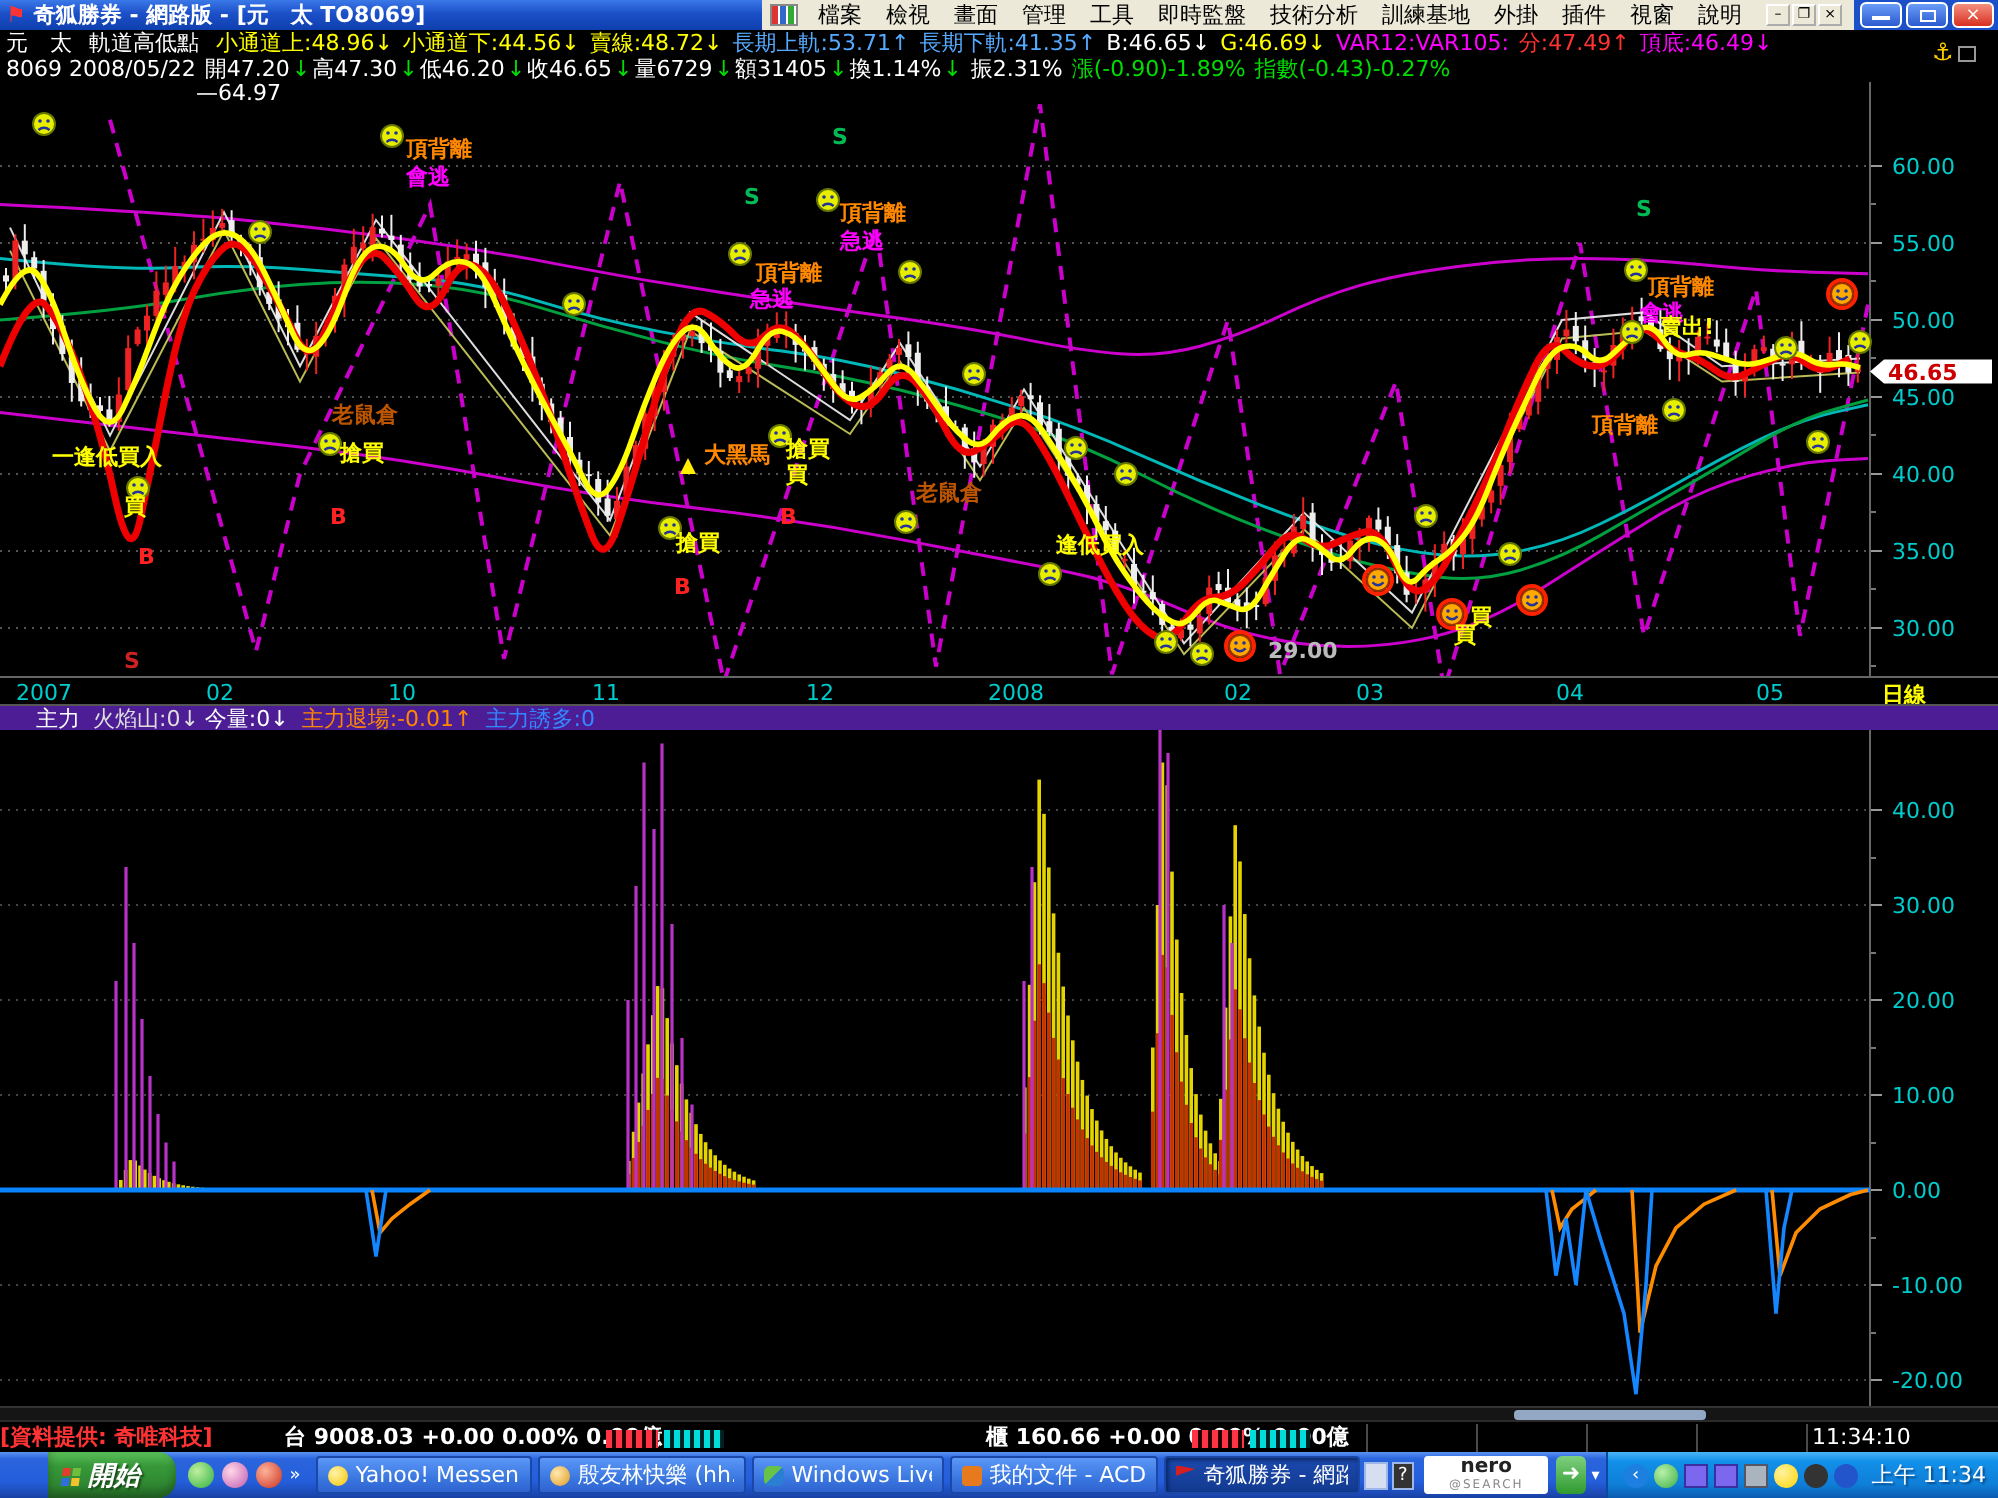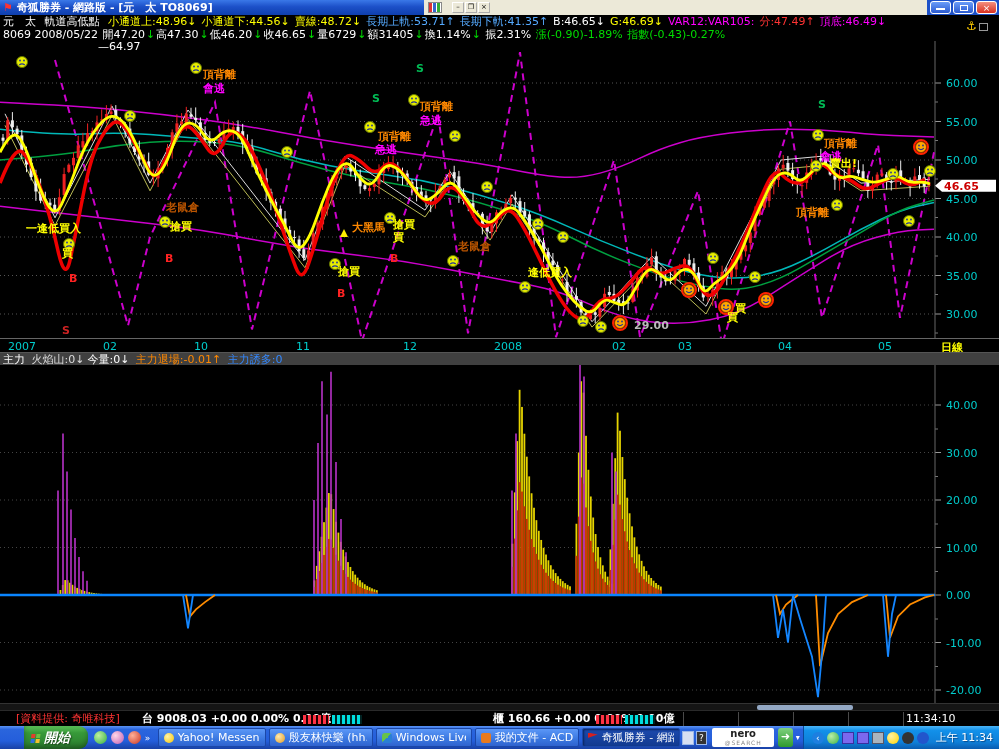--- a/index.html
+++ b/index.html
@@ -30,22 +30,22 @@
   
   .inforow { left:0; width:999px; height:13px; background:#000; white-space:nowrap; overflow:hidden;
     font-size:11px; line-height:13px; padding-left:3px; }
   #info1 { top:15px; } #info2 { top:28px; }
   .seg { display:inline; }
   
   #main-chart { left:0; top:41px; } #ind-chart { left:0; top:365px; }
   #xaxis-row { left:0; top:338px; width:999px; height:14px; background:#000; border-top:1px solid #666; }
   .xlab { position:absolute; top:1px; color:#00cccc; font-size:11px; }
   #period-label { position:absolute; top:1px; left:941px; color:#ffff00; font-size:11px; font-weight:bold; }
-  #ind-header { left:0; top:352px; width:999px; height:13px; background:#404040; border-top:1px solid #555;
-    font-size:11px; line-height:13px; padding-left:3px; white-space:nowrap; overflow:hidden;}
+  #ind-header { left:0; top:352px; width:999px; height:13px; background:#4c1d95; border-top:1px solid #555;
+    font-size:11px; line-height:13px; padding-left:18px; white-space:nowrap; overflow:hidden;}
   #anchor-ico { left:966px; top:20px; color:#ffcc00; font-size:12px; line-height:12px; }
   #corner-box { left:979px; top:23px; width:9px; height:8px; border:1px solid #999; }
   
   #hscroll { left:0; top:703px; width:999px; height:7px; background:#151515; border-top:1px solid #333; }
   #hthumb { position:absolute; left:757px; top:1px; width:96px; height:5px; background:#93a8c4; border-radius:2px; }
   
   #statusbar { left:0; top:710px; width:999px; height:16px; background:#000; border-top:1px solid #2a2a2a;
     font-size:11px; line-height:15px; white-space:nowrap; }
   .st { position:absolute; top:0; }
   .blockbar { position:absolute; top:4px; height:9px; }
@@ -88,20 +88,34 @@
 
 <div id="screen">
 
   <div id="titlebar" class="abs">
     <div id="title-left">
       <span id="app-ico">⚑</span>
       <span id="win-title">奇狐勝券 - 網路版 - [元　太 TO8069]</span>
     </div>
     <div id="menubar">
       <span class="tb-ico"></span>
+      <span id="menu-items" style="display:flex;">
+          <span class="menu-item">檔案</span>
+          <span class="menu-item">檢視</span>
+          <span class="menu-item">畫面</span>
+          <span class="menu-item">管理</span>
+          <span class="menu-item">工具</span>
+          <span class="menu-item">即時監盤</span>
+          <span class="menu-item">技術分析</span>
+          <span class="menu-item">訓練基地</span>
+          <span class="menu-item">外掛</span>
+          <span class="menu-item">插件</span>
+          <span class="menu-item">視窗</span>
+          <span class="menu-item">說明</span>
+        </span>
       <span class="mdi-btns">
         <span class="mdi-btn">–</span>
         <span class="mdi-btn">❐</span>
         <span class="mdi-btn">×</span>
       </span>
     </div>
     <div id="xp-btns">
       <span class="xp-btn">
           <span class="bar"></span>
         </span>
@@ -1055,21 +1069,21 @@
       <polyline points="183,230.0 188,263.3 193,230.0" fill="none" stroke="#1486ff" stroke-width="1.8"></polyline>
       <polyline points="773,230.0 778,272.8 783,244.3 788,277.5 793,230.0 800,253.8 812,291.8 818,332.1 823,277.5 826,230.0" fill="none" stroke="#1486ff" stroke-width="1.8"></polyline>
       <polyline points="883,230.0 888,291.8 892,249.0 896,230.0" fill="none" stroke="#1486ff" stroke-width="1.8"></polyline>
     </svg>
 
   <div id="hscroll" class="abs">
     <div id="hthumb"></div>
   </div>
 
   <div id="statusbar" class="abs">
-    <span class="st" style="left:16px;color:#ff3333;font-weight:normal;">[資料提供: 奇唯科技]</span>
+    <span class="st" style="left:0;color:#ff3333;font-weight:bold;">[資料提供: 奇唯科技]</span>
     <span class="st" style="left:142px;color:#fff;font-weight:bold;">台 9008.03 +0.00 0.00% 0.00億</span>
     <span class="blockbar red" style="left:303px;width:26px;"></span>
     <span class="blockbar cyan" style="left:332px;width:30px;"></span>
     <span class="st" style="left:493px;color:#fff;font-weight:bold;">櫃 160.66 +0.00 0.00% 0.00億</span>
     <span class="blockbar red" style="left:596px;width:26px;"></span>
     <span class="blockbar cyan" style="left:625px;width:30px;"></span>
     <span class="st-sep" style="left:683px;"></span>
       <span class="st-sep" style="left:738px;"></span>
     <span class="st-sep" style="left:793px;"></span>
       <span class="st-sep" style="left:848px;"></span>

